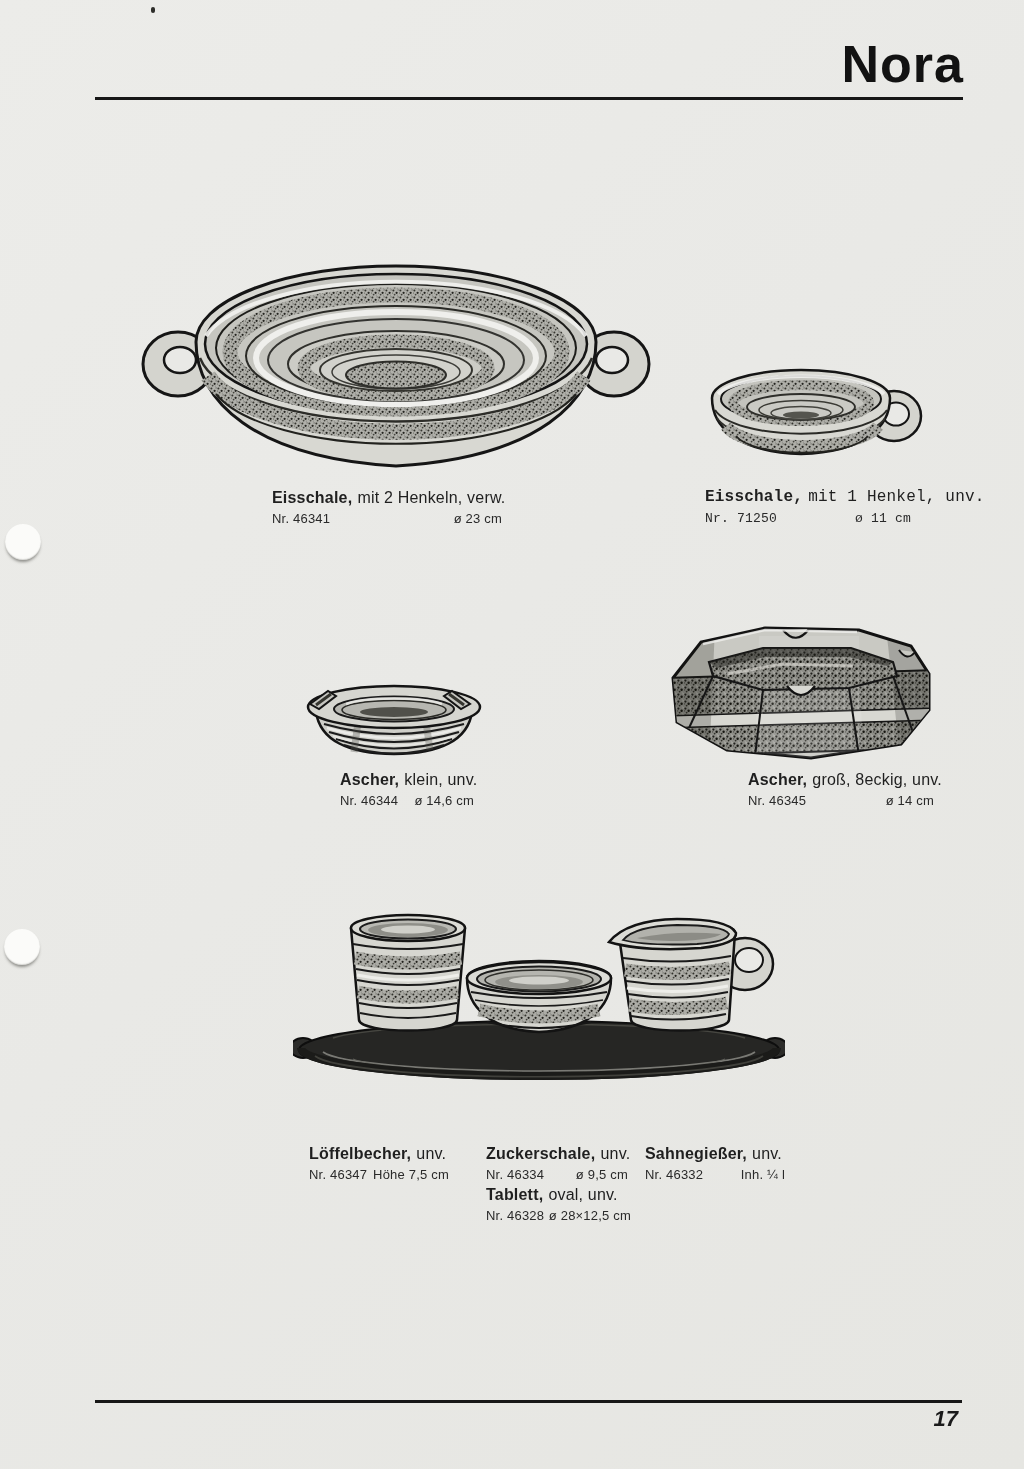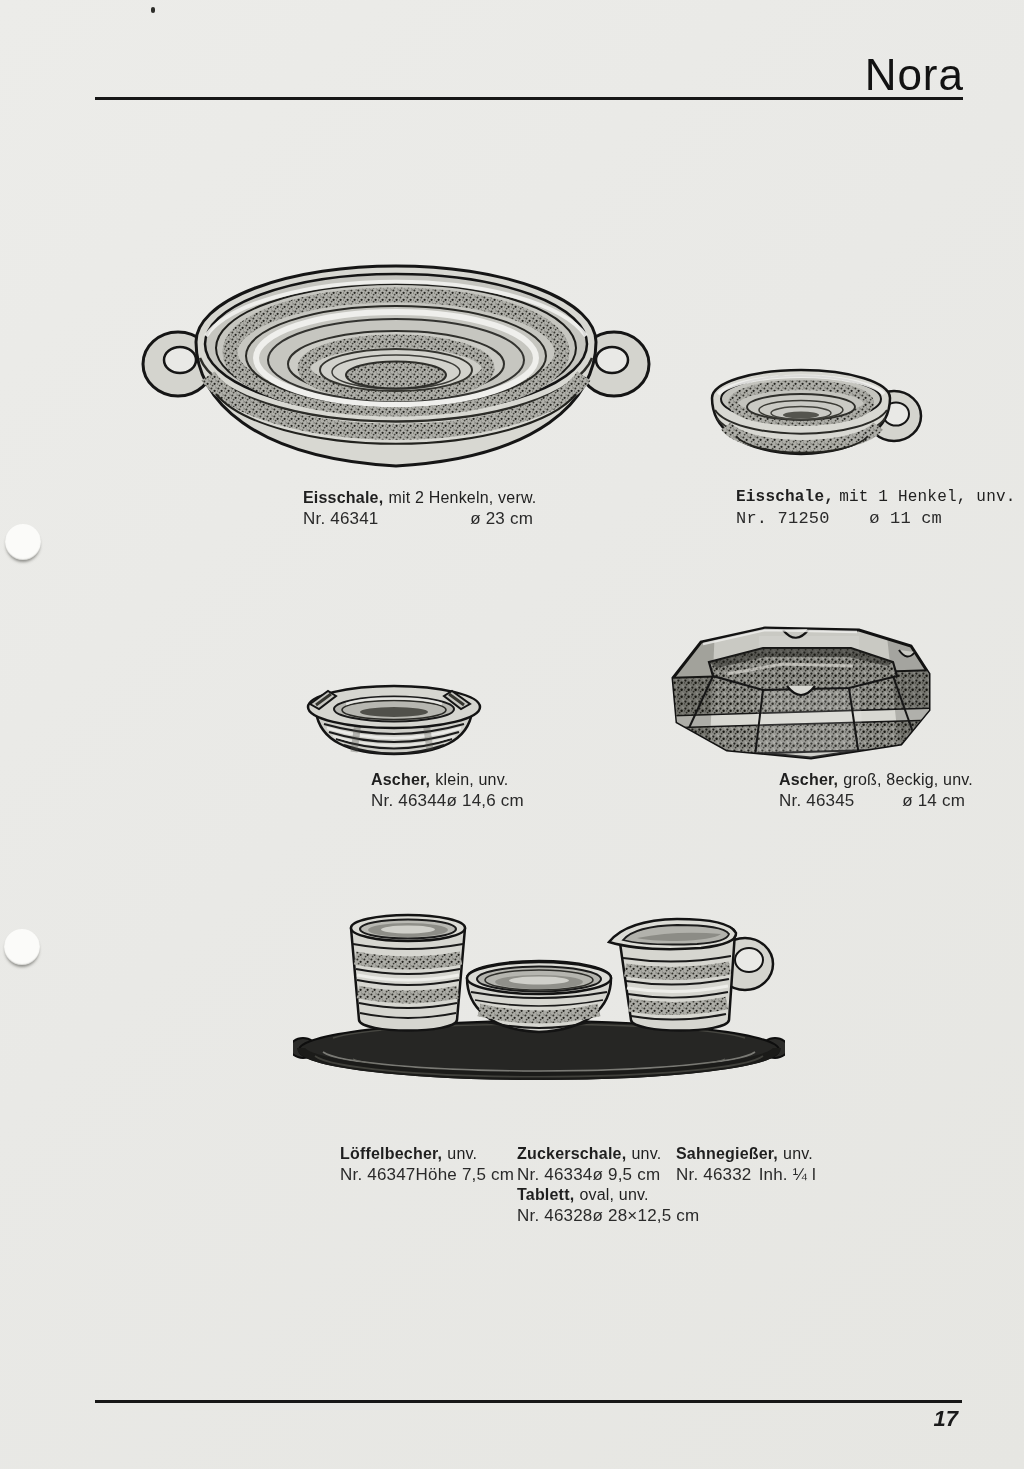--- a/index.html
+++ b/index.html
@@ -9,34 +9,34 @@
     font-family:"Liberation Sans", sans-serif;
     -webkit-font-smoothing:antialiased;
   }
   .page{
     position:relative;width:1024px;height:1469px;overflow:hidden;
     background:linear-gradient(135deg,#ecece9 0%,#e9e9e6 45%,#e6e6e2 100%);
     color:#1b1b1b;
   }
   .rule{position:absolute;background:#171717;height:3px;}
   .brand{
-    position:absolute;right:60px;top:50px;
-    font-size:44px;font-weight:400;letter-spacing:1px;color:#121212;
+    position:absolute;right:60px;top:34px;
+    font-size:52px;font-weight:700;letter-spacing:1px;color:#121212;
   }
   .pagenum{
     position:absolute;right:66px;top:1406px;
     font-size:22px;font-weight:700;color:#1a1a1a;font-style:italic;
   }
-  .caption{position:absolute;color:#1f1f1f;margin-left:31px;}
+  .caption{position:absolute;color:#1f1f1f;}
   .cap-line1{font-size:16px;line-height:19px;white-space:nowrap;letter-spacing:.2px;}
   .cap-name{font-weight:700;}
   .cap-rest{margin-left:.32em;font-weight:400;}
   .cap-sub{
     display:flex;justify-content:space-between;
-    margin-top:4px;font-size:17px;line-height:15px;color:#2a2a2a;
+    margin-top:4px;font-size:13px;line-height:15px;color:#2a2a2a;
     white-space:nowrap;letter-spacing:.2px;
   }
   .hole{
     position:absolute;width:36px;height:36px;border-radius:50%;
     background:#fbfbf9;
     box-shadow:0 3px 3px -1px rgba(70,70,64,.55), inset 0 -1px 1px rgba(120,120,114,.25);
   }
   .speck{position:absolute;left:151px;top:7px;width:4px;height:6px;background:#2e2e2a;border-radius:2px;}
   svg{position:absolute;display:block;}
 </style>

